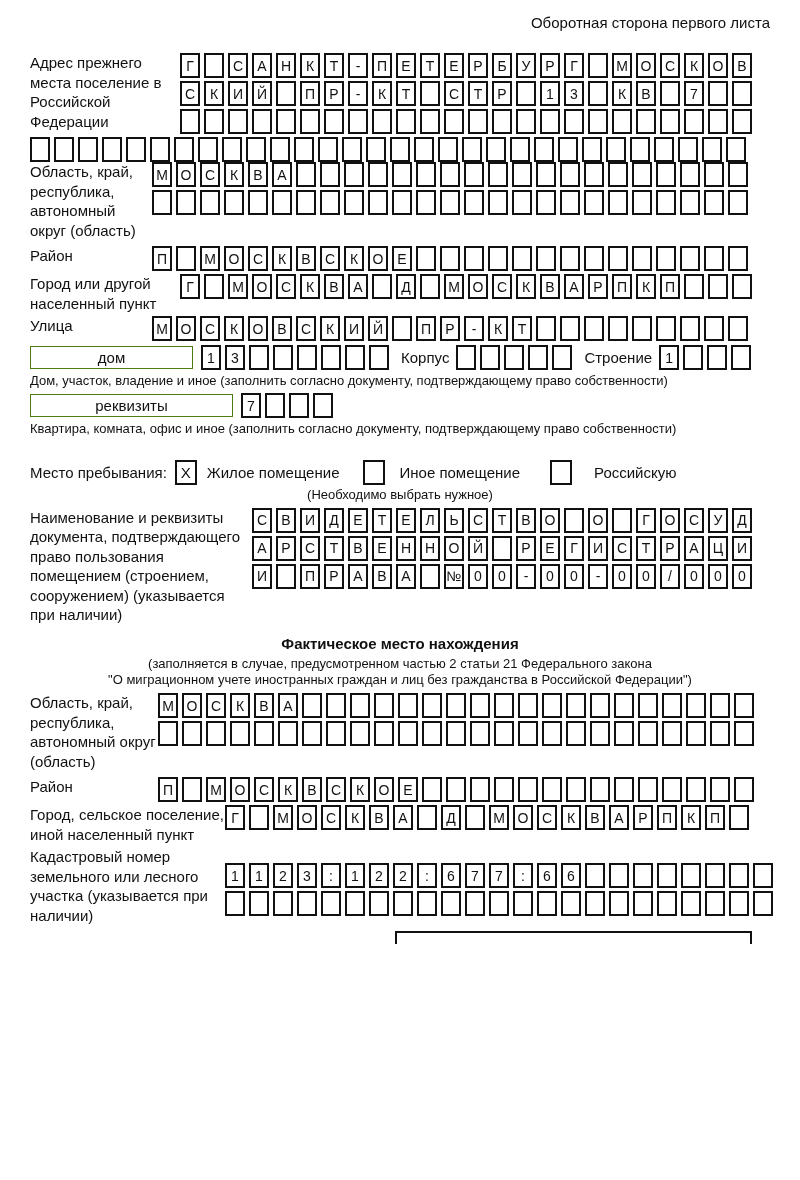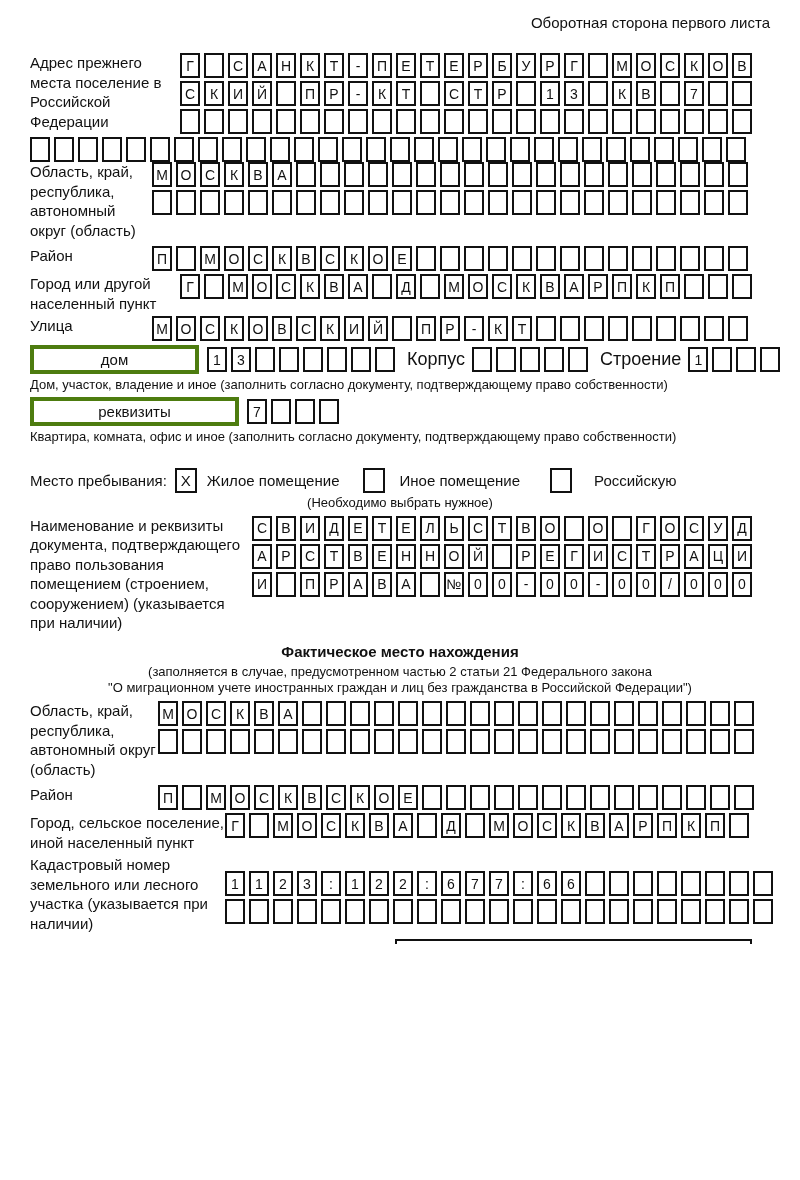--- a/index.html
+++ b/index.html
@@ -17,33 +17,33 @@
   .w195 { width:195px; } .w218 { width:222px; }
   .rows { display:flex; flex-direction:column; gap:3px; }
 
   .boxrow { display:flex; gap:4px; }
   .cell {
     width:16px; height:21px; border:2px solid #111; flex-shrink:0;
     display:flex; align-items:center; justify-content:center;
     font-size:14px; line-height:1;
   }
   .wbox {
-    height:21px; border:4px solid #4d7c0f; display:flex; align-items:center;
+    height:21px; border:1px solid #4d7c0f; display:flex; align-items:center;
     justify-content:center; font-size:15px; flex-shrink:0;
   }
   .wbox-house { width:161px; }
   .wbox-apt { width:201px; }
 
   .note { font-size:13px; line-height:1.25; }
   .note-center { text-align:center; }
   .sec-title { text-align:center; font-weight:bold; font-size:16px; margin:7px 0 7px 0; }
   .sub-title { text-align:center; font-weight:bold; font-size:15px; margin:10px 0 4px 0; }
 
   .house-row, .apt-row { display:flex; align-items:center; margin-top:4px; }
-  .inline-label { font-size:18px; margin:0 7px 0 12px; }
+  .inline-label { font-size:15px; margin:0 7px 0 12px; }
   .gap8 { margin-left:8px; }
 
   .stay-row { display:flex; align-items:center; margin-top:22px; font-size:15px; }
   .checkbox {
     width:18px; height:21px; border:2px solid #111; display:flex;
     align-items:center; justify-content:center; font-size:15px; flex-shrink:0;
   }
   .stamp-box { width:353px; height:170px; border:2px solid #111; margin:6px 0 0 365px; }
   .stamp-caption { width:470px; margin:6px 0 0 338px; text-align:center; font-size:15px; line-height:1.22; }
   .mt3 { margin-top:3px; } .mt5 { margin-top:5px; } .mt6 { margin-top:6px; }

